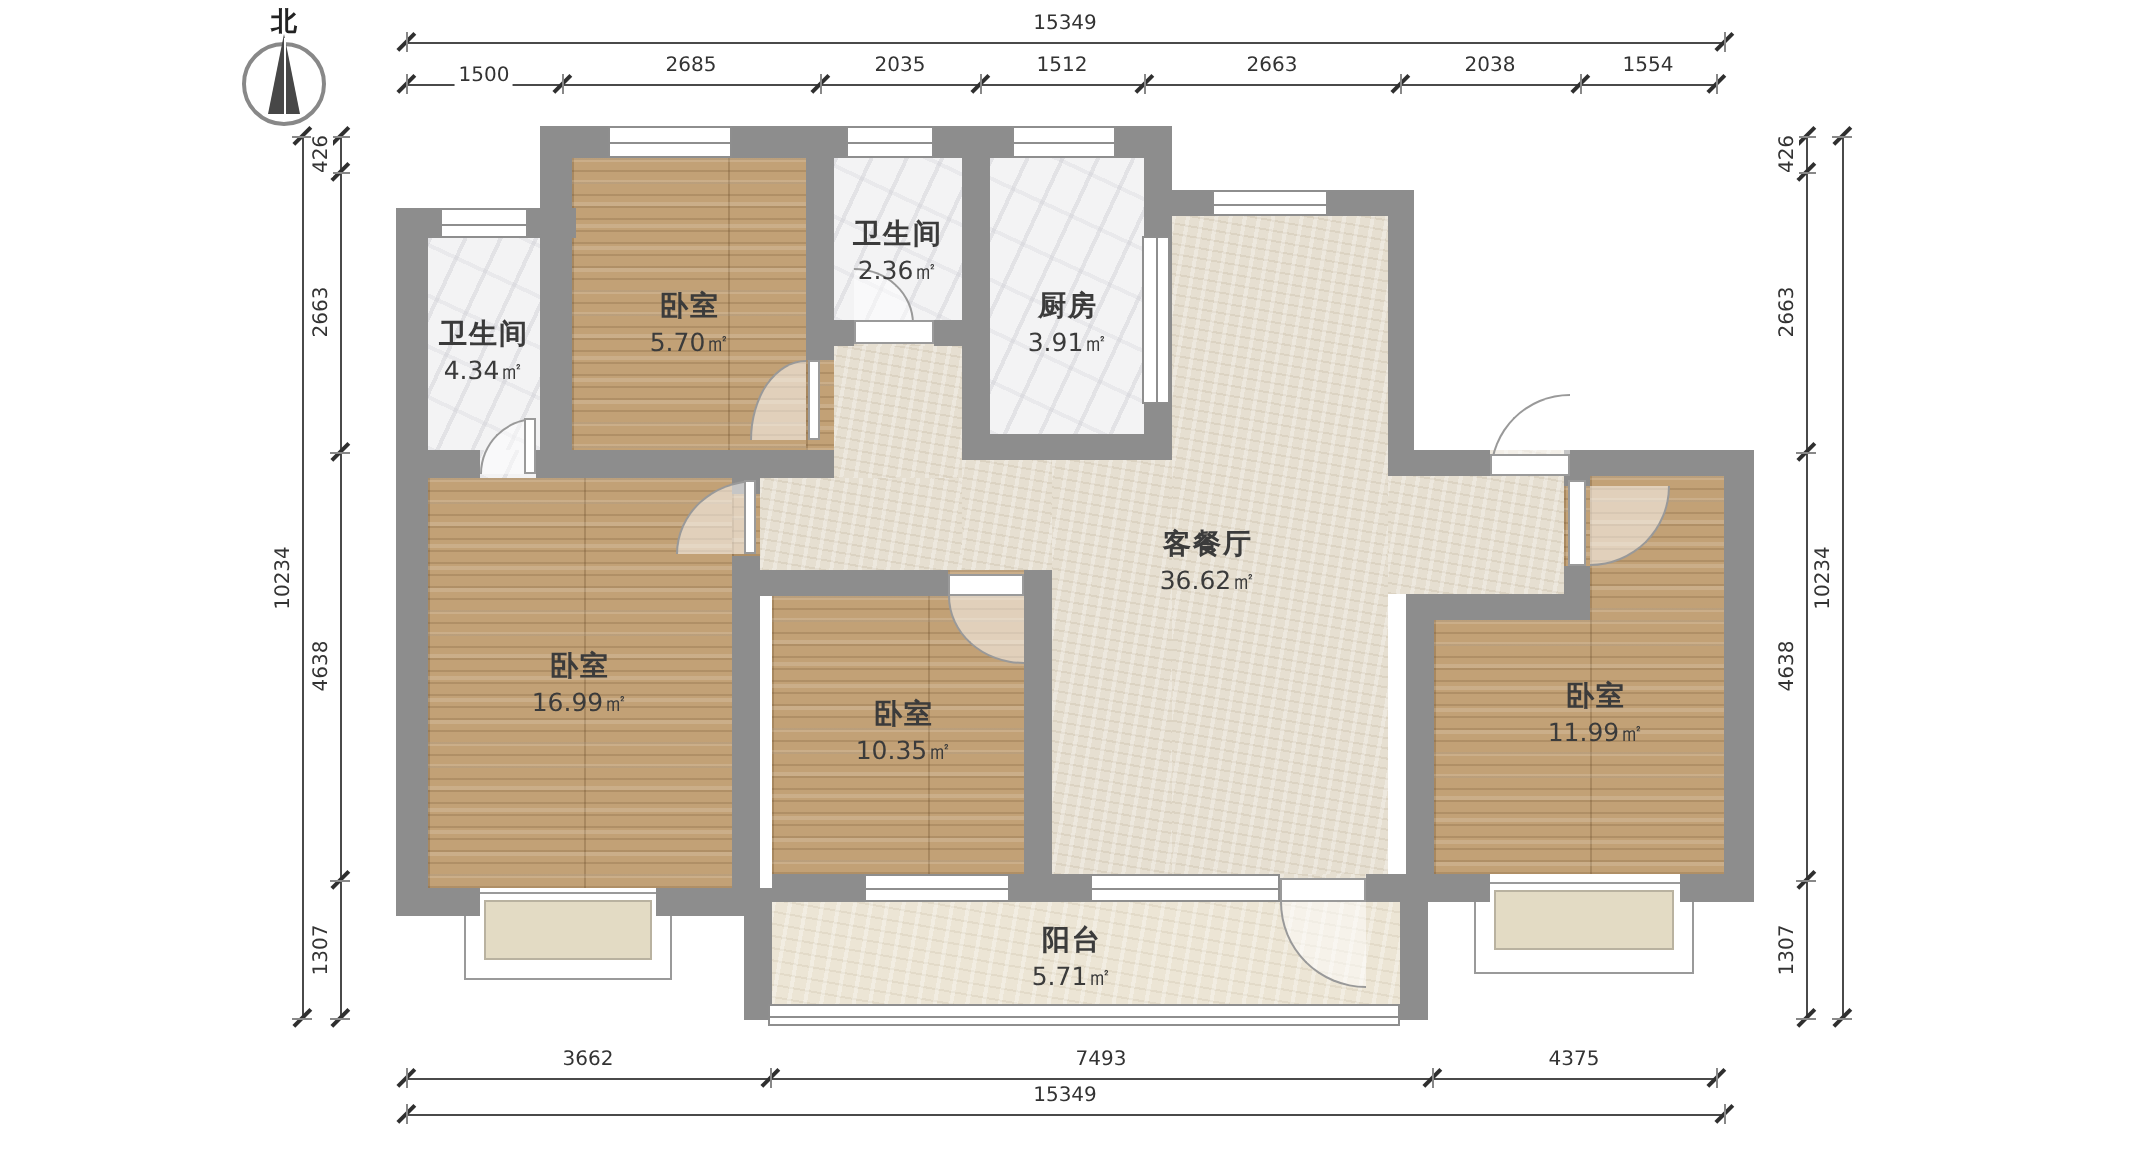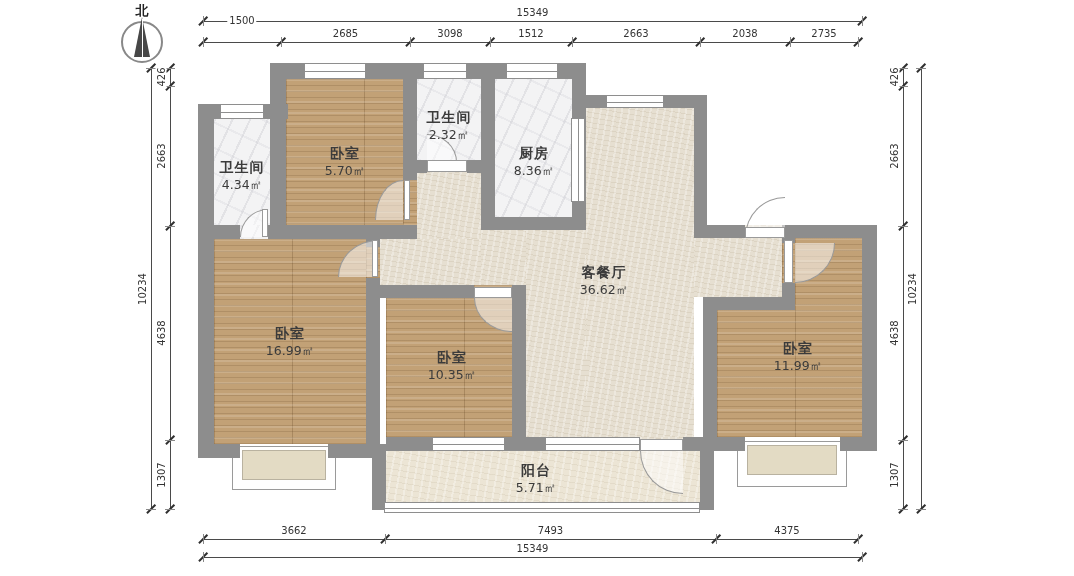--- a/index.html
+++ b/index.html
@@ -179,25 +179,25 @@
       <div class="room-label" style="left: 242px; top: 176px;">
         <div class="rname">卫生间</div>
         <div class="rarea">4.34㎡</div>
       </div>
       <div class="room-label" style="left: 345px; top: 162px;">
         <div class="rname">卧室</div>
         <div class="rarea">5.70㎡</div>
       </div>
       <div class="room-label" style="left: 449px; top: 126px;">
         <div class="rname">卫生间</div>
-        <div class="rarea">2.32㎡</div>
+        <div class="rarea">2.36㎡</div>
       </div>
       <div class="room-label" style="left: 534px; top: 162px;">
         <div class="rname">厨房</div>
-        <div class="rarea">8.36㎡</div>
+        <div class="rarea">3.91㎡</div>
       </div>
       <div class="room-label" style="left: 604px; top: 281px;">
         <div class="rname">客餐厅</div>
         <div class="rarea">36.62㎡</div>
       </div>
       <div class="room-label" style="left: 290px; top: 342px;">
         <div class="rname">卧室</div>
         <div class="rarea">16.99㎡</div>
       </div>
       <div class="room-label" style="left: 452px; top: 366px;">
@@ -228,27 +228,27 @@
       <div class="abs tick" style="left: 484px; top: 41px; width: 12px; height: 1.5px;"></div>
       <div class="abs ext" style="left: 490px; top: 37px; width: 1px; height: 10px;"></div>
       <div class="abs tick" style="left: 566px; top: 41px; width: 12px; height: 1.5px;"></div>
       <div class="abs ext" style="left: 572px; top: 37px; width: 1px; height: 10px;"></div>
       <div class="abs tick" style="left: 694px; top: 41px; width: 12px; height: 1.5px;"></div>
       <div class="abs ext" style="left: 700px; top: 37px; width: 1px; height: 10px;"></div>
       <div class="abs tick" style="left: 784px; top: 41px; width: 12px; height: 1.5px;"></div>
       <div class="abs ext" style="left: 790px; top: 37px; width: 1px; height: 10px;"></div>
       <div class="abs tick" style="left: 852px; top: 41px; width: 12px; height: 1.5px;"></div>
       <div class="abs ext" style="left: 858px; top: 37px; width: 1px; height: 10px;"></div>
-      <div class="dim-label" style="left: 242px; top: 20px;">1500</div>
+      <div class="dim-label" style="left: 242px; top: 38px;">1500</div>
       <div class="dim-label" style="left: 345.5px; top: 33px;">2685</div>
-      <div class="dim-label" style="left: 450px; top: 33px;">3098</div>
+      <div class="dim-label" style="left: 450px; top: 33px;">2035</div>
       <div class="dim-label" style="left: 531px; top: 33px;">1512</div>
       <div class="dim-label" style="left: 636px; top: 33px;">2663</div>
       <div class="dim-label" style="left: 745px; top: 33px;">2038</div>
-      <div class="dim-label" style="left: 824px; top: 33px;">2735</div>
+      <div class="dim-label" style="left: 824px; top: 33px;">1554</div>
       <div class="abs dim-line" style="left: 203px; top: 539px; width: 655px; height: 1px;"></div>
       <div class="abs tick" style="left: 197px; top: 538px; width: 12px; height: 1.5px;"></div>
       <div class="abs ext" style="left: 203px; top: 534px; width: 1px; height: 10px;"></div>
       <div class="abs tick" style="left: 379px; top: 538px; width: 12px; height: 1.5px;"></div>
       <div class="abs ext" style="left: 385px; top: 534px; width: 1px; height: 10px;"></div>
       <div class="abs tick" style="left: 710px; top: 538px; width: 12px; height: 1.5px;"></div>
       <div class="abs ext" style="left: 716px; top: 534px; width: 1px; height: 10px;"></div>
       <div class="abs tick" style="left: 852px; top: 538px; width: 12px; height: 1.5px;"></div>
       <div class="abs ext" style="left: 858px; top: 534px; width: 1px; height: 10px;"></div>
       <div class="dim-label" style="left: 294px; top: 530px;">3662</div>

